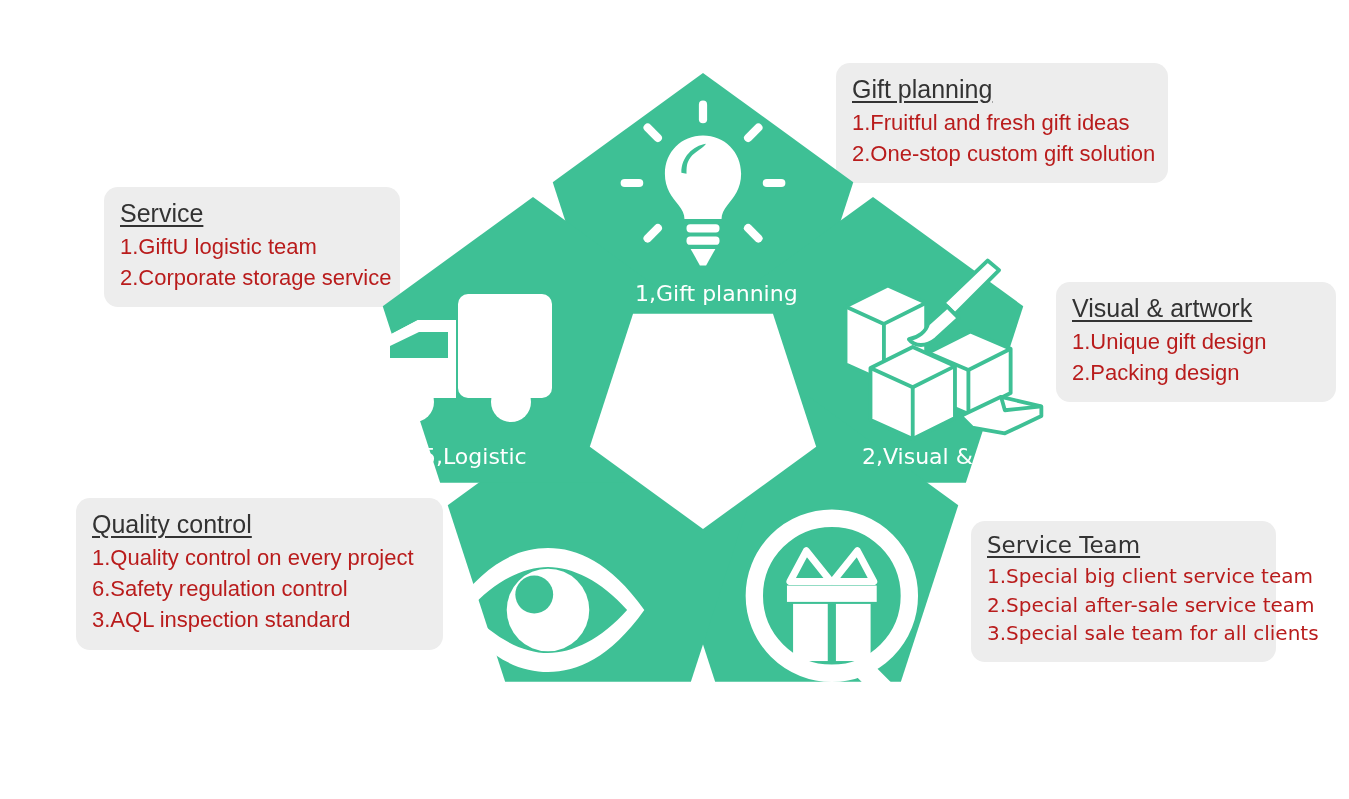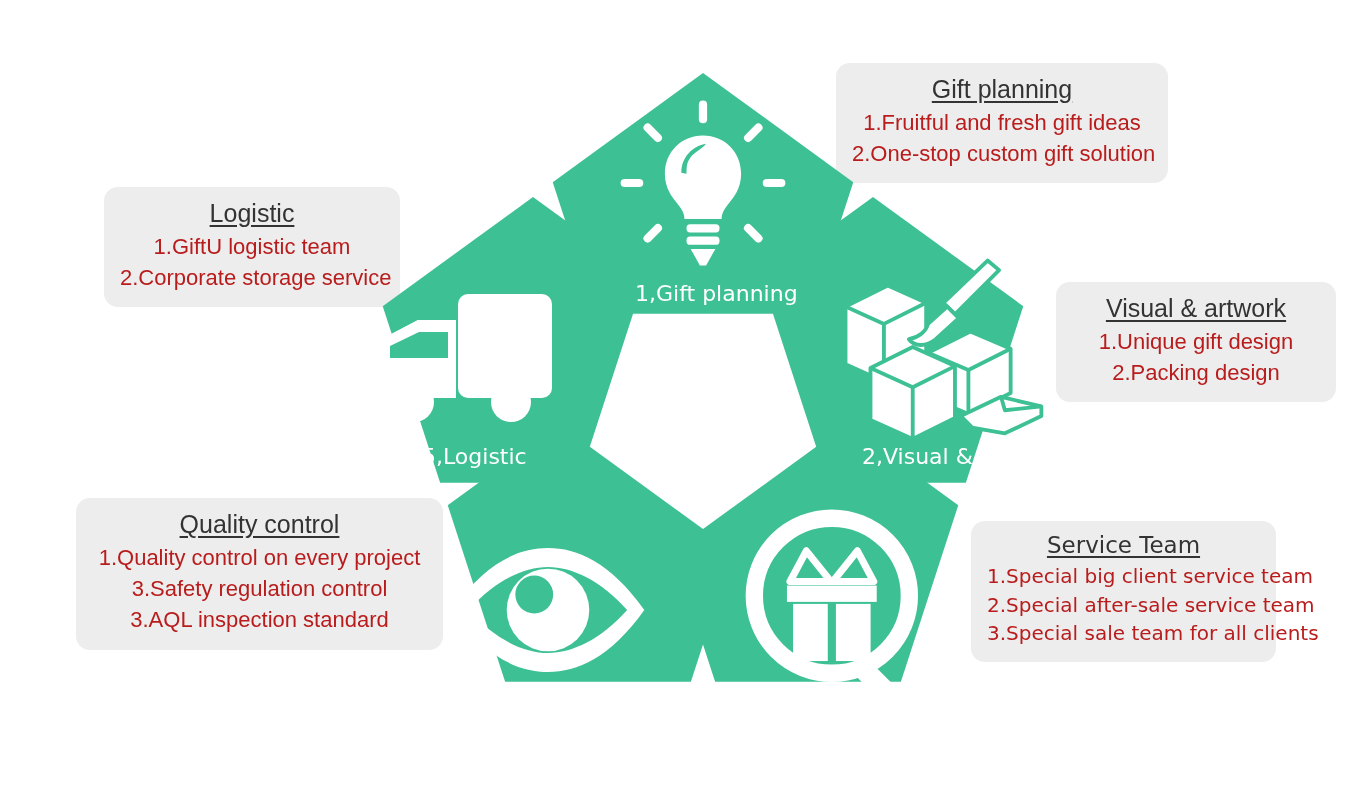--- a/index.html
+++ b/index.html
@@ -11,21 +11,20 @@
     position:relative;
   }
   #stage{position:absolute;left:0;top:0;width:1349px;height:799px;}
 
   
   .card{
     position:absolute;
     background:#ededed;
     border-radius:14px;
     color:#3c3c3c;
-    text-align:center;
     padding:10px 16px 14px 16px;
     box-sizing:border-box;
     z-index:1;
   }
   .card .c-title{
     font-size:25px;
     line-height:1.28;
     text-decoration:underline;
     text-underline-offset:3px;
     color:#333333;
@@ -68,21 +67,21 @@
   #lab-3{left:758px;top:698px;}
   #lab-4{left:472px;top:700px;}
   #lab-5{left:422px;top:444px;}
 </style>
 </head>
 <body>
 
 <div id="stage">
 
   <div class="card" id="card-logistic">
-    <div class="c-title">Logistic</div>
+    <div class="c-title">Service</div>
     <div class="c-line">1.GiftU logistic team</div>
     <div class="c-line">2.Corporate storage service</div>
   </div>
 
   <div class="card" id="card-gift">
     <div class="c-title">Gift planning</div>
     <div class="c-line">1.Fruitful and fresh gift ideas</div>
     <div class="c-line">2.One-stop custom gift solution</div>
   </div>
 
@@ -95,21 +94,21 @@
   <div class="card narrowfont" id="card-service">
     <div class="c-title">Service Team</div>
     <div class="c-line">1.Special big client service team</div>
     <div class="c-line">2.Special after-sale service team</div>
     <div class="c-line">3.Special sale team for all clients</div>
   </div>
 
   <div class="card" id="card-quality">
     <div class="c-title">Quality control</div>
     <div class="c-line">1.Quality control on every project</div>
-    <div class="c-line">3.Safety regulation control</div>
+    <div class="c-line">6.Safety regulation control</div>
     <div class="c-line">3.AQL inspection standard</div>
   </div>
 
   <div id="wheel">
   <svg width="1349" height="799" viewBox="0 0 1349 799" xmlns="http://www.w3.org/2000/svg">
     <defs>
 
       <g id="pent-shape">
         <polygon points="0,-1 0.95106,-0.30902 0.58779,0.80902 -0.58779,0.80902 -0.95106,-0.30902"></polygon>
       </g>

